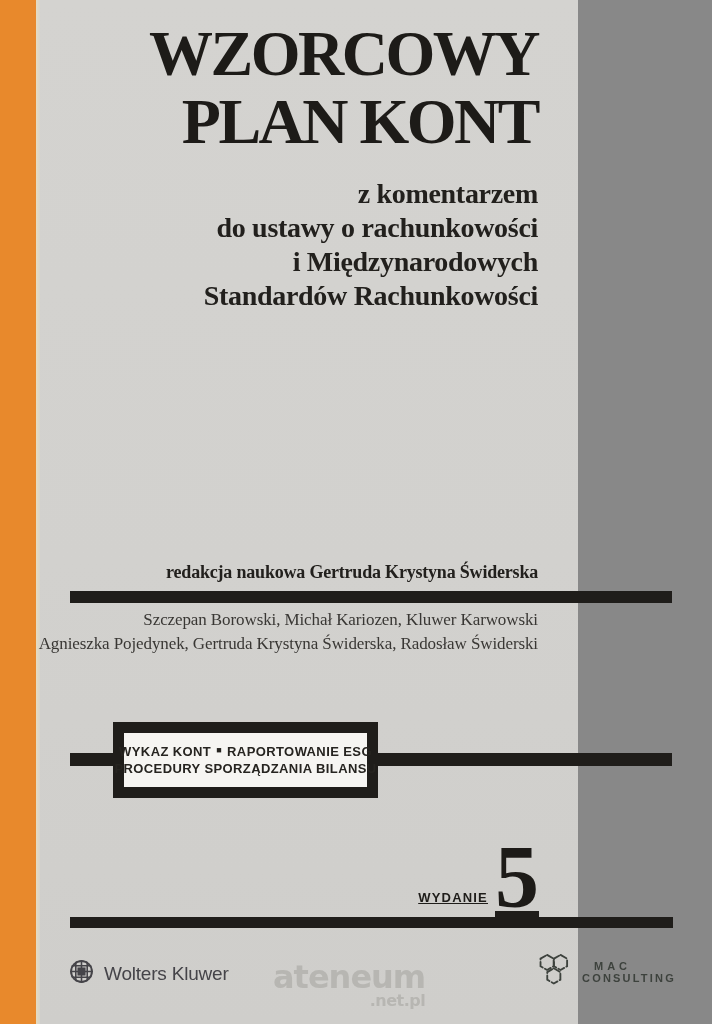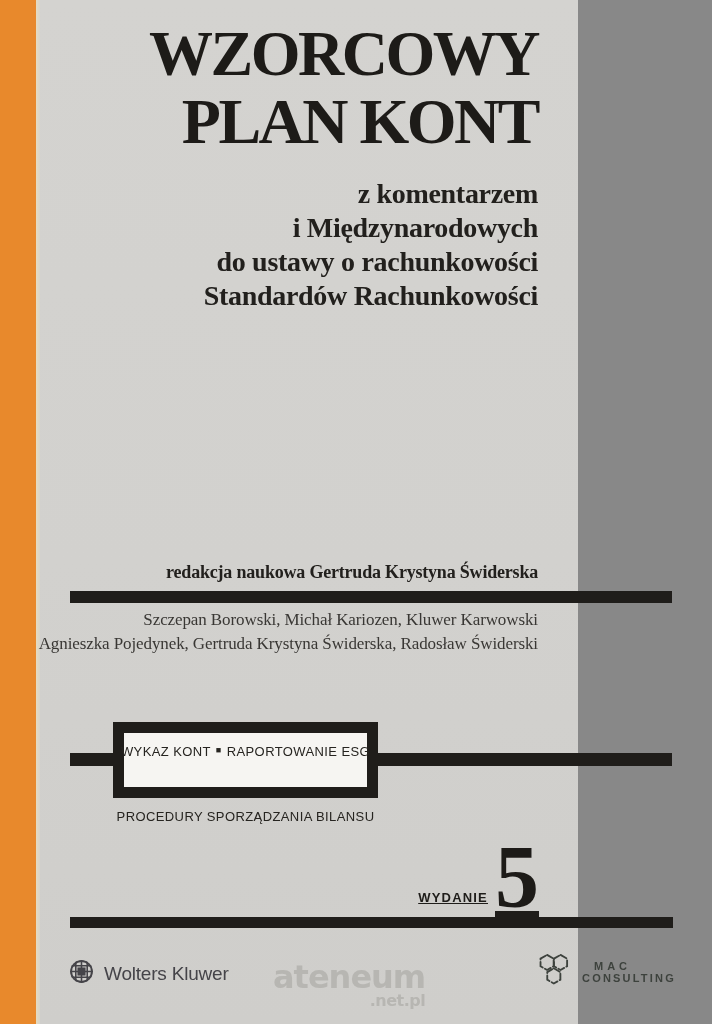--- a/index.html
+++ b/index.html
@@ -27,21 +27,21 @@
   .bar-top{left:70px;top:591px;width:602px;height:12px;}
   .bar-mid-left{left:70px;top:753px;width:43px;height:13px;}
   .bar-mid-right{left:378px;top:753px;width:294px;height:13px;}
   .bar-bottom{left:70px;top:917px;width:603px;height:11px;}
 
   .badge{position:absolute;left:113px;top:722px;width:265px;height:76px;
     box-sizing:border-box;border:11px solid #1f1d1a;background:#f6f5f2;
     display:flex;flex-direction:column;justify-content:center;align-items:center;gap:3px;
     font-family:"Liberation Sans","DejaVu Sans",sans-serif;}
   .badge-line{display:flex;align-items:center;gap:5px;
-    font-weight:400;font-size:13px;line-height:14px;letter-spacing:.4px;color:#262420;white-space:nowrap;margin-top:48px;}
+    font-weight:700;font-size:13px;line-height:14px;letter-spacing:.4px;color:#262420;white-space:nowrap;}
   .badge-sep{font-size:9px;line-height:9px;transform:translateY(-1px);}
 
   .edition{position:absolute;top:846px;right:39px;display:flex;align-items:flex-end;gap:7px;text-decoration:underline;}
   .edition-label{font-family:"Liberation Sans","DejaVu Sans",sans-serif;
     font-weight:700;font-size:13px;letter-spacing:1.2px;color:#1f1d1a;margin-bottom:3px;}
   .edition-number{font-weight:700;font-size:88px;line-height:62px;color:#1d1b18;}
 
   .wk-logo{position:absolute;left:68px;top:958px;display:flex;align-items:center;gap:9px;}
   .wk-text{font-family:"Liberation Sans","DejaVu Sans",sans-serif;
     font-size:19px;font-weight:400;letter-spacing:-0.2px;color:#454449;}
@@ -66,22 +66,22 @@
   <div class="spine"></div>
   <div class="spine-edge"></div>
 
   <div class="title">
     <div>WZORCOWY</div>
     <div>PLAN KONT</div>
   </div>
 
   <div class="subtitle">
     <div>z komentarzem</div>
+    <div>do ustawy o rachunkowości</div>
     <div>i Międzynarodowych</div>
-    <div>do ustawy o rachunkowości</div>
     <div>Standardów Rachunkowości</div>
   </div>
 
   <div class="editor">redakcja naukowa Gertruda Krystyna Świderska</div>
 
   <div class="bar bar-top"></div>
 
   <div class="authors">
     <div>Szczepan Borowski, Michał Kariozen, Kluwer Karwowski</div>
     <div>Agnieszka Pojedynek, Gertruda Krystyna Świderska, Radosław Świderski</div>

